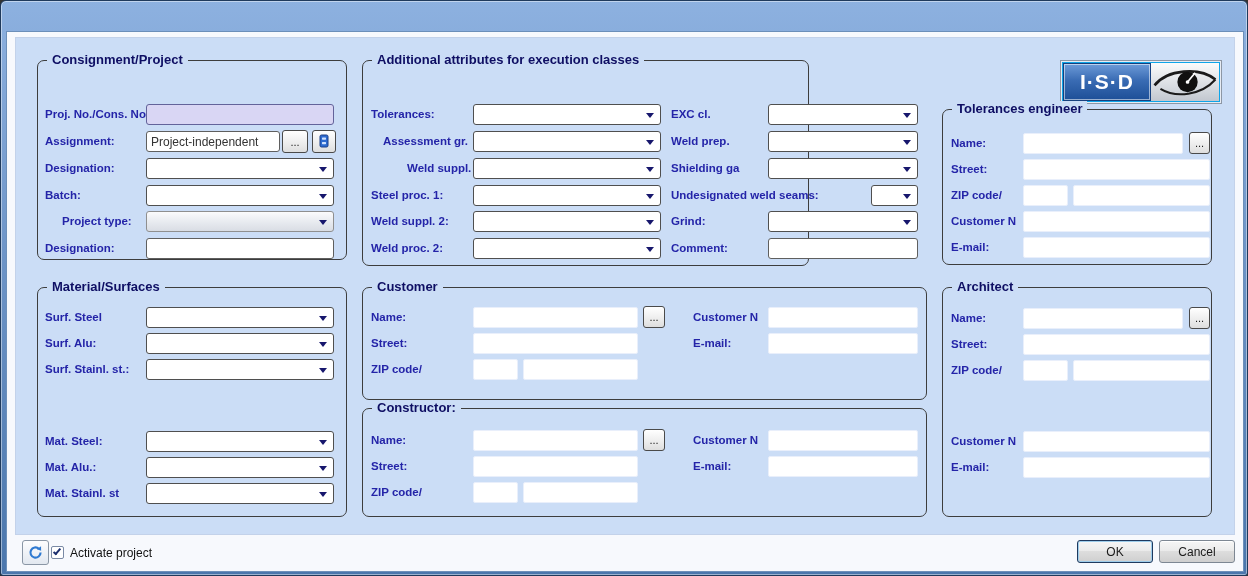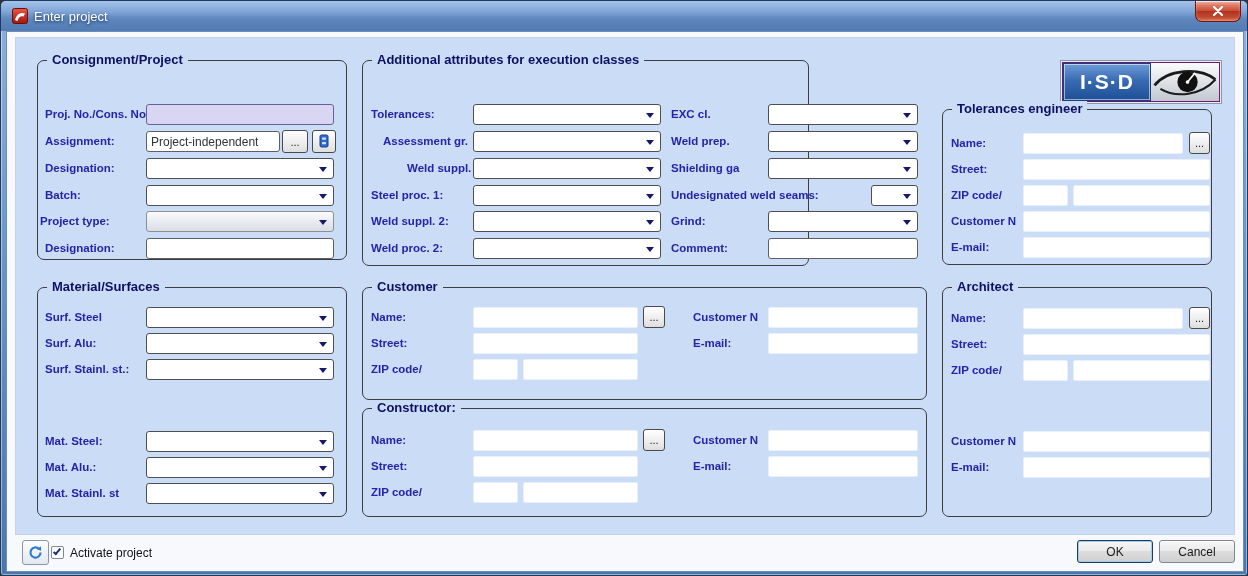--- a/index.html
+++ b/index.html
@@ -54,55 +54,35 @@
   .checkbox{ position:absolute; width:13px; height:13px; background:#fff;
         border:1px solid #7a8aa5; border-radius:2px; cursor:pointer; }
   .checkbox .check{ position:absolute; left:3px; top:0px; width:4px; height:8px;
         border:solid #1c2f6e; border-width:0 2px 2px 0; transform:rotate(40deg); }
   .footer-label{ position:absolute; font-size:12px; color:#111; }
   .iconbtn{ position:absolute; background:linear-gradient(180deg,#fdfdfe,#e2e8f0);
         border:1px solid #8a96a5; border-radius:3px; display:flex; align-items:center;
         justify-content:center; cursor:pointer; }
   
   .isdlogo{ position:absolute; left:1044px; top:22px; width:162px; height:44px;
-        border:1px solid #8d97a5; background:#701a75; display:flex;
+        border:1px solid #8d97a5; background:#0ea5e9; display:flex;
         box-shadow:0 0 0 1px #e7ecf4 inset; padding:2px; }
   .isdlogo .blue{ width:88px; height:100%;
         background:linear-gradient(180deg,#6d9bd8 0%,#3a6cb4 45%,#1d4f97 100%);
         border:1px solid #16407e; box-shadow:inset 0 0 0 1px rgba(255,255,255,.55);
         display:flex; align-items:center; justify-content:center;
         color:#fff; font-weight:bold; font-size:21px; letter-spacing:1px; }
   .isdlogo .eye{ flex:1; background:linear-gradient(180deg,#fbfbfb 0%,#d9dde2 60%,#c2c7cf 100%);
         display:flex; align-items:center; justify-content:center; }
 </style>
 </head>
 <body>
 
 <div class="win">
 
-  <div class="titlebar">
-    <span class="appicon">
-      <svg width="16" height="16" viewBox="0 0 16 16">
-        <defs>
-            <linearGradient id="redg" x1="0" y1="0" x2="0" y2="1">
-          <stop offset="0" stop-color="#e8574a"></stop>
-              <stop offset="1" stop-color="#9e1608"></stop>
-        </linearGradient>
-          </defs>
-        <rect x="0.5" y="0.5" width="15" height="15" rx="2" fill="url(#redg)" stroke="#6e0e04"></rect>
-        <path d="M3 12 C 5 5, 9.5 4, 13 5.5 L 11.5 8.5 C 9 7.5, 6.5 8.5, 5.5 13 Z" fill="#fff"></path>
-      </svg>
-    </span>
-    <span class="title">Enter project</span>
-    <div class="closebtn">
-      <svg width="12" height="10" viewBox="0 0 12 10">
-        <path d="M2 1 L10 9 M10 1 L2 9" stroke="#fff" stroke-width="2.1" stroke-linecap="round"></path>
-      </svg>
-    </div>
-  </div>
 
   <div class="client">
     <div class="panel">
 
       <div class="isdlogo">
         <div class="blue">I·S·D</div>
         <div class="eye">
           <svg width="66" height="38" viewBox="0 0 78 40">
             <path d="M3 24 C 18 5, 56 2, 75 17" stroke="#1b1b1b" stroke-width="3" fill="none"></path>
             <path d="M10 28 C 28 39, 58 36, 75 17" stroke="#1b1b1b" stroke-width="2.4" fill="none"></path>
@@ -128,21 +108,21 @@
           </svg>
         </button>
         <span class="lbl" style="left:7px; top:101px;">Designation:</span>
         <div class="combo" style="left:108px; top:97px; width:188px;">
             <span class="arr"></span>
           </div>
         <span class="lbl" style="left:7px; top:128px;">Batch:</span>
         <div class="combo" style="left:108px; top:124px; width:188px;">
             <span class="arr"></span>
           </div>
-        <span class="lbl" style="left:2px; top:154px;">Project type:</span>
+        <span class="lbl" style="left:24px; top:154px;">Project type:</span>
         <div class="combo disabled" style="left:108px; top:150px; width:188px;">
             <span class="arr"></span>
           </div>
         <span class="lbl" style="left:7px; top:181px;">Designation:</span>
         <input class="txt" style="left: 108px; top: 177px; width: 188px;">
       </div>
 
       <div class="group" style="left:346px; top:22px; width:447px; height:206px;">
         <span class="gtitle">Additional attributes for execution classes</span>
         <span class="lbl" style="left:8px; top:47px;text-align:right;">Tolerances:</span>

